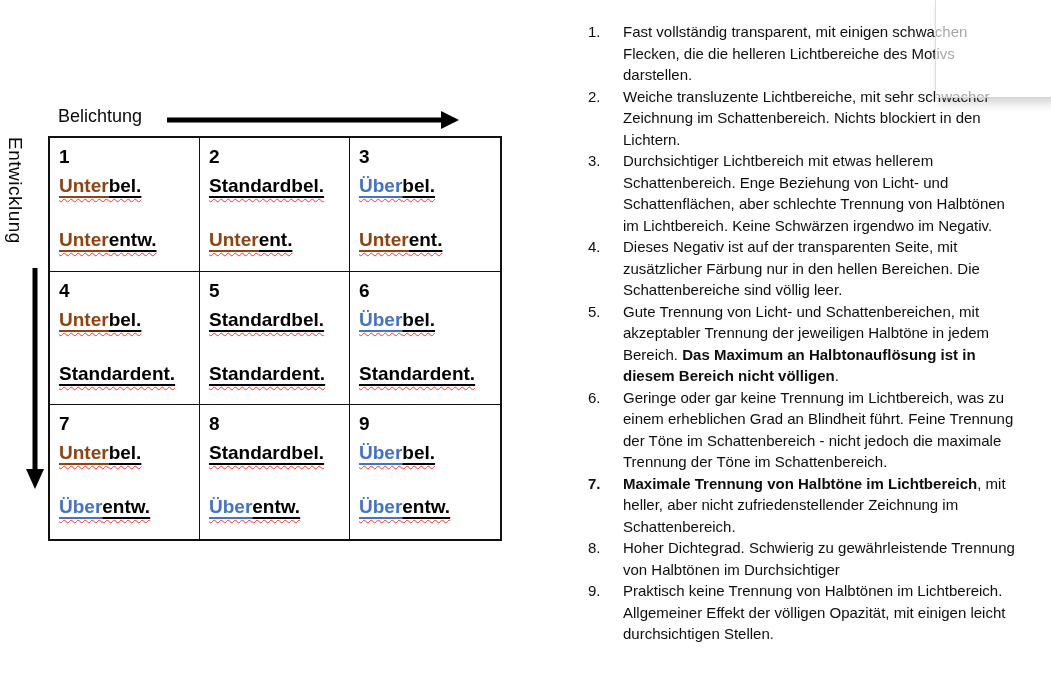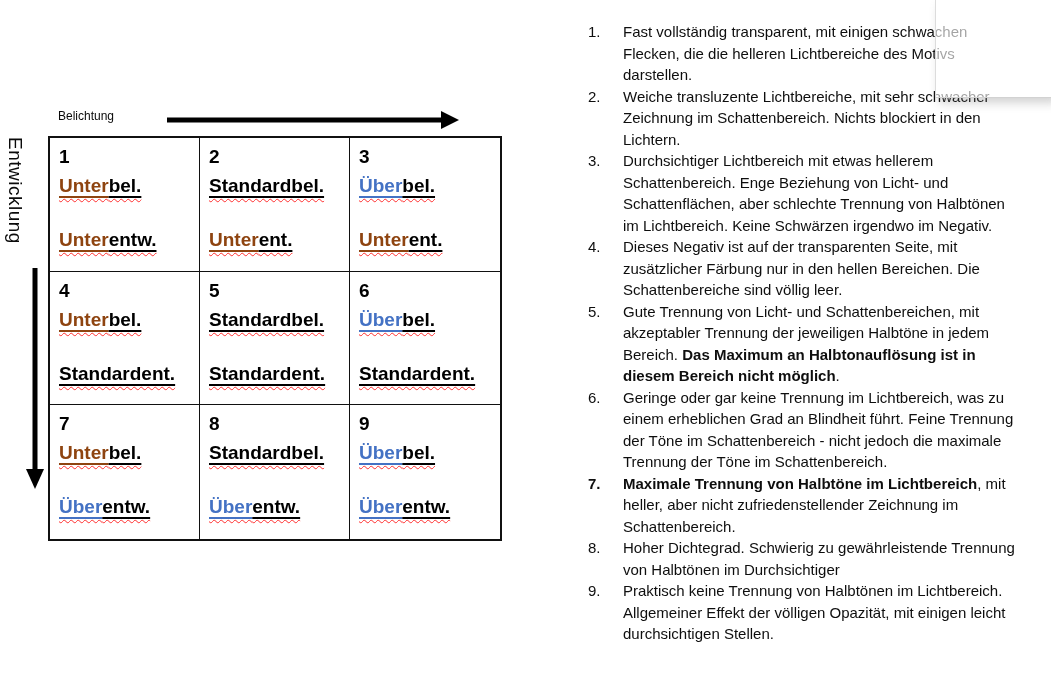--- a/index.html
+++ b/index.html
@@ -9,21 +9,21 @@
     height: 677px;
     overflow: hidden;
     background: #ffffff;
     font-family: "Liberation Sans", sans-serif;
     color: #000;
   }
 
   
   #x-axis-label {
     position: absolute; left: 58px; top: 103px;
-    font-size: 12px; line-height: 26px; color: #0a0a0a;
+    font-size: 18px; line-height: 26px; color: #0a0a0a;
   }
   #x-arrow { position: absolute; left: 167px; top: 111px; }
   #y-axis-label {
     position: absolute; left: 4px; top: 137px;
     writing-mode: vertical-rl;
     font-size: 19px; letter-spacing: 0.5px; color: #0a0a0a;
   }
   #y-arrow { position: absolute; left: 26px; top: 268px; }
 
   
@@ -177,21 +177,21 @@
       <div class="note-row">
         <span class="note-num">3.</span>
         <div class="note-text"><span>Durchsichtiger Lichtbereich mit etwas hellerem Schattenbereich. Enge Beziehung von Licht- und Schattenflächen, aber schlechte Trennung von Halbtönen im Lichtbereich. Keine Schwärzen irgendwo im Negativ.</span></div>
       </div>
       <div class="note-row">
         <span class="note-num">4.</span>
         <div class="note-text"><span>Dieses Negativ ist auf der transparenten Seite, mit zusätzlicher Färbung nur in den hellen Bereichen. Die Schattenbereiche sind völlig leer.</span></div>
       </div>
       <div class="note-row">
         <span class="note-num">5.</span>
-        <div class="note-text"><span>Gute Trennung von Licht- und Schattenbereichen, mit akzeptabler Trennung der jeweiligen Halbtöne in jedem Bereich. </span><span class="b">Das Maximum an Halbtonauflösung ist in diesem Bereich nicht möglich</span><span>.</span></div>
+        <div class="note-text"><span>Gute Trennung von Licht- und Schattenbereichen, mit akzeptabler Trennung der jeweiligen Halbtöne in jedem Bereich. </span><span class="b">Das Maximum an Halbtonauflösung ist in diesem Bereich nicht völligen</span><span>.</span></div>
       </div>
       <div class="note-row">
         <span class="note-num">6.</span>
         <div class="note-text"><span>Geringe oder gar keine Trennung im Lichtbereich, was zu einem erheblichen Grad an Blindheit führt. Feine Trennung der Töne im Schattenbereich - nicht jedoch die maximale Trennung der Töne im Schattenbereich.</span></div>
       </div>
       <div class="note-row">
         <span class="note-num b">7.</span>
         <div class="note-text"><span class="b">Maximale Trennung von Halbtöne im Lichtbereich</span><span>, mit heller, aber nicht zufriedenstellender Zeichnung im Schattenbereich.</span></div>
       </div>
       <div class="note-row">

